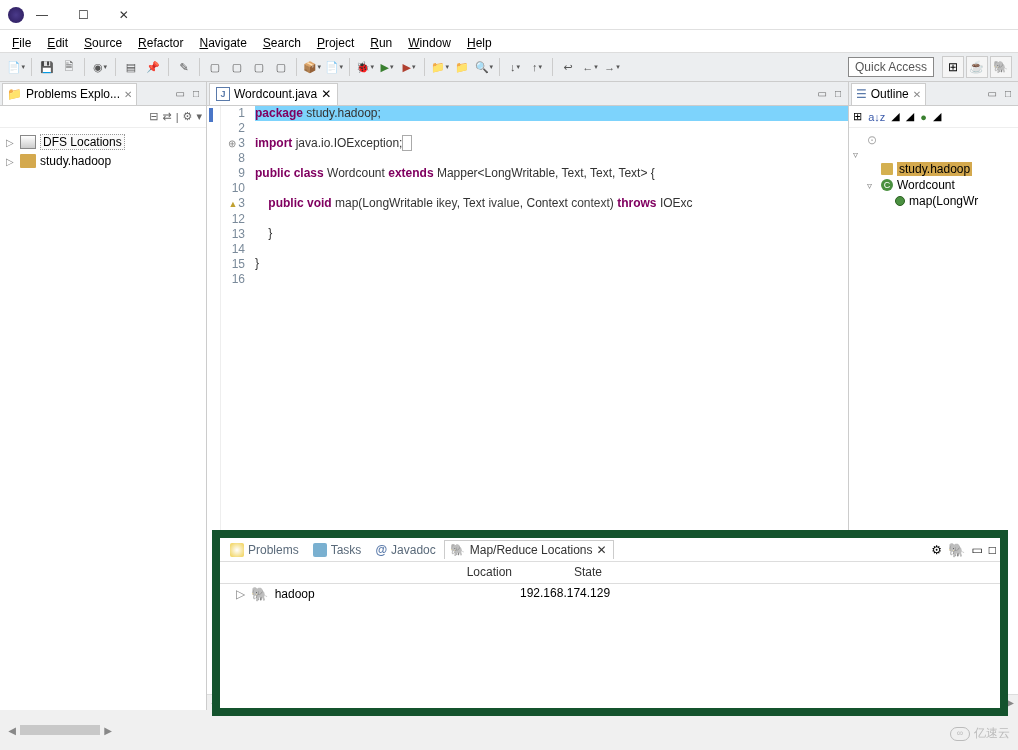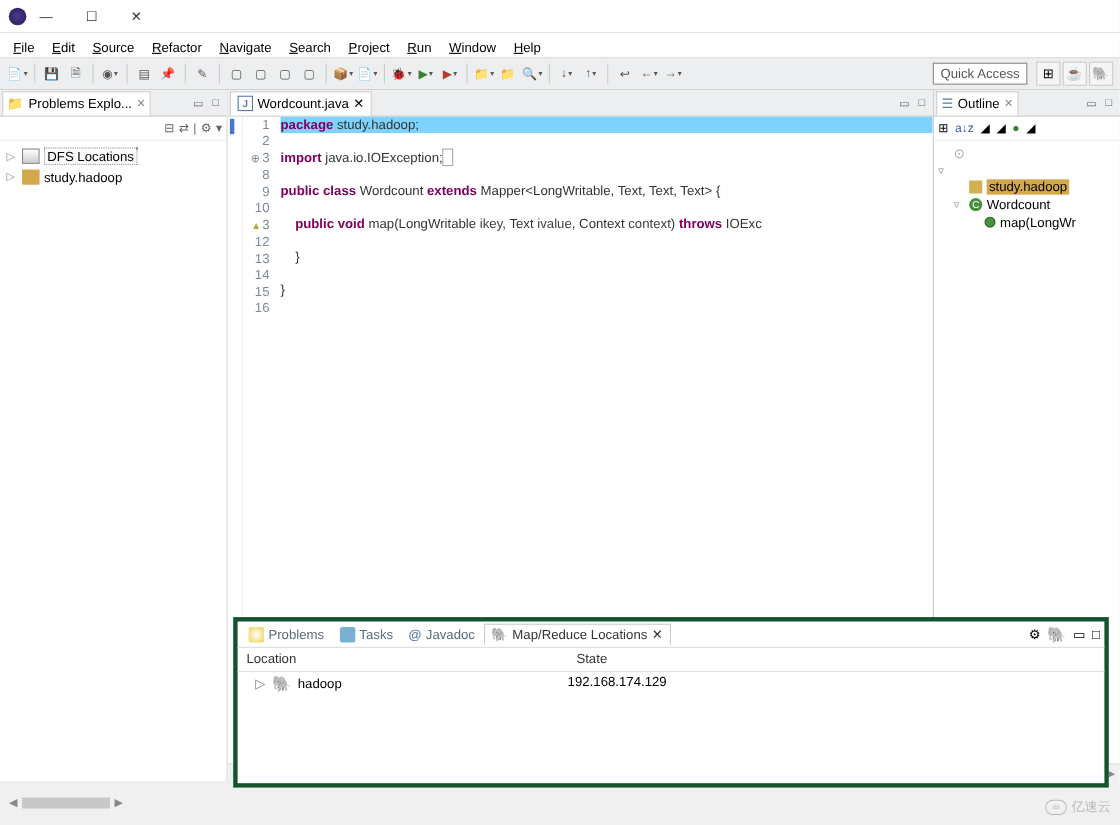--- a/index.html
+++ b/index.html
@@ -64,31 +64,31 @@
 .outline-toolbar { height: 22px; display: flex; align-items: center; padding: 0 4px; gap: 6px; border-bottom: 1px solid #eee; }
 .outline-toolbar span { font-size: 11px; }
 .outline-tree { padding: 4px; flex: 1; overflow: hidden; }
 .outline-item { display: flex; align-items: center; gap: 4px; padding: 1px 0; white-space: nowrap; }
 .outline-item .arr { width: 10px; color: #888; font-size: 10px; }
 .pkg-icon { width: 12px; height: 12px; background: #d4b050; border-radius: 1px; }
 .cls-icon { width: 12px; height: 12px; background: #4a9040; border-radius: 50%; color: #fff; font-size: 9px; text-align: center; line-height: 12px; }
 .meth-icon { width: 10px; height: 10px; background: #4a9040; border-radius: 50%; border: 1px solid #2a6020; }
 .highlight { background: #d4a94e; padding: 0 2px; }
 
-.bottom-panel { height: 155px; border: 4px solid #14532d; margin: 0 4px 4px 212px; background: #fff; position: absolute; bottom: 30px; left: 0; right: 6px; }
+.bottom-panel { height: 186px; border: 8px solid #14532d; margin: 0 4px 4px 212px; background: #fff; position: absolute; bottom: 30px; left: 0; right: 6px; }
 .bottom-tabs { height: 24px; display: flex; align-items: center; padding: 0 4px; gap: 2px; border-bottom: 1px solid #ddd; }
 .bottom-tab { display: flex; align-items: center; gap: 4px; padding: 2px 6px; color: #5a6a7a; }
 .bottom-tab.active { background: #fff; border: 1px solid #ccc; border-bottom: none; color: #333; }
 .bottom-tab .ti { width: 14px; height: 14px; display: inline-block; }
 .prob-icon { background: radial-gradient(#fff,#f0d050); border-radius: 2px; }
 .task-icon { background: #7ab0d0; border-radius: 2px; }
 .javadoc-icon { color: #5a7aaa; font-weight: bold; }
 .elephant-icon { color: #5a6aba; }
 .bottom-controls { margin-left: auto; display: flex; gap: 6px; align-items: center; }
-.table-header { height: 22px; display: flex; border-bottom: 1px solid #ddd; }
+.table-header { height: 22px; display: flex; border-bottom: 1px solid #ddd; text-align: right; }
 .table-header div { padding: 3px 8px; color: #333; }
 .col-loc { width: 300px; }
 .col-master { width: 180px; }
 .col-state { width: 90px; }
 .col-status { flex: 1; }
 .table-row { display: flex; padding: 2px 0; }
 .table-row .col-loc { display: flex; align-items: center; gap: 6px; padding-left: 16px; }
 .eleph { color: #5a6aba; font-size: 14px; }
 
 .bottom-scroll { position: absolute; bottom: 12px; left: 4px; width: 200px; height: 16px; background: #f0f0f0; display: flex; align-items: center; }

